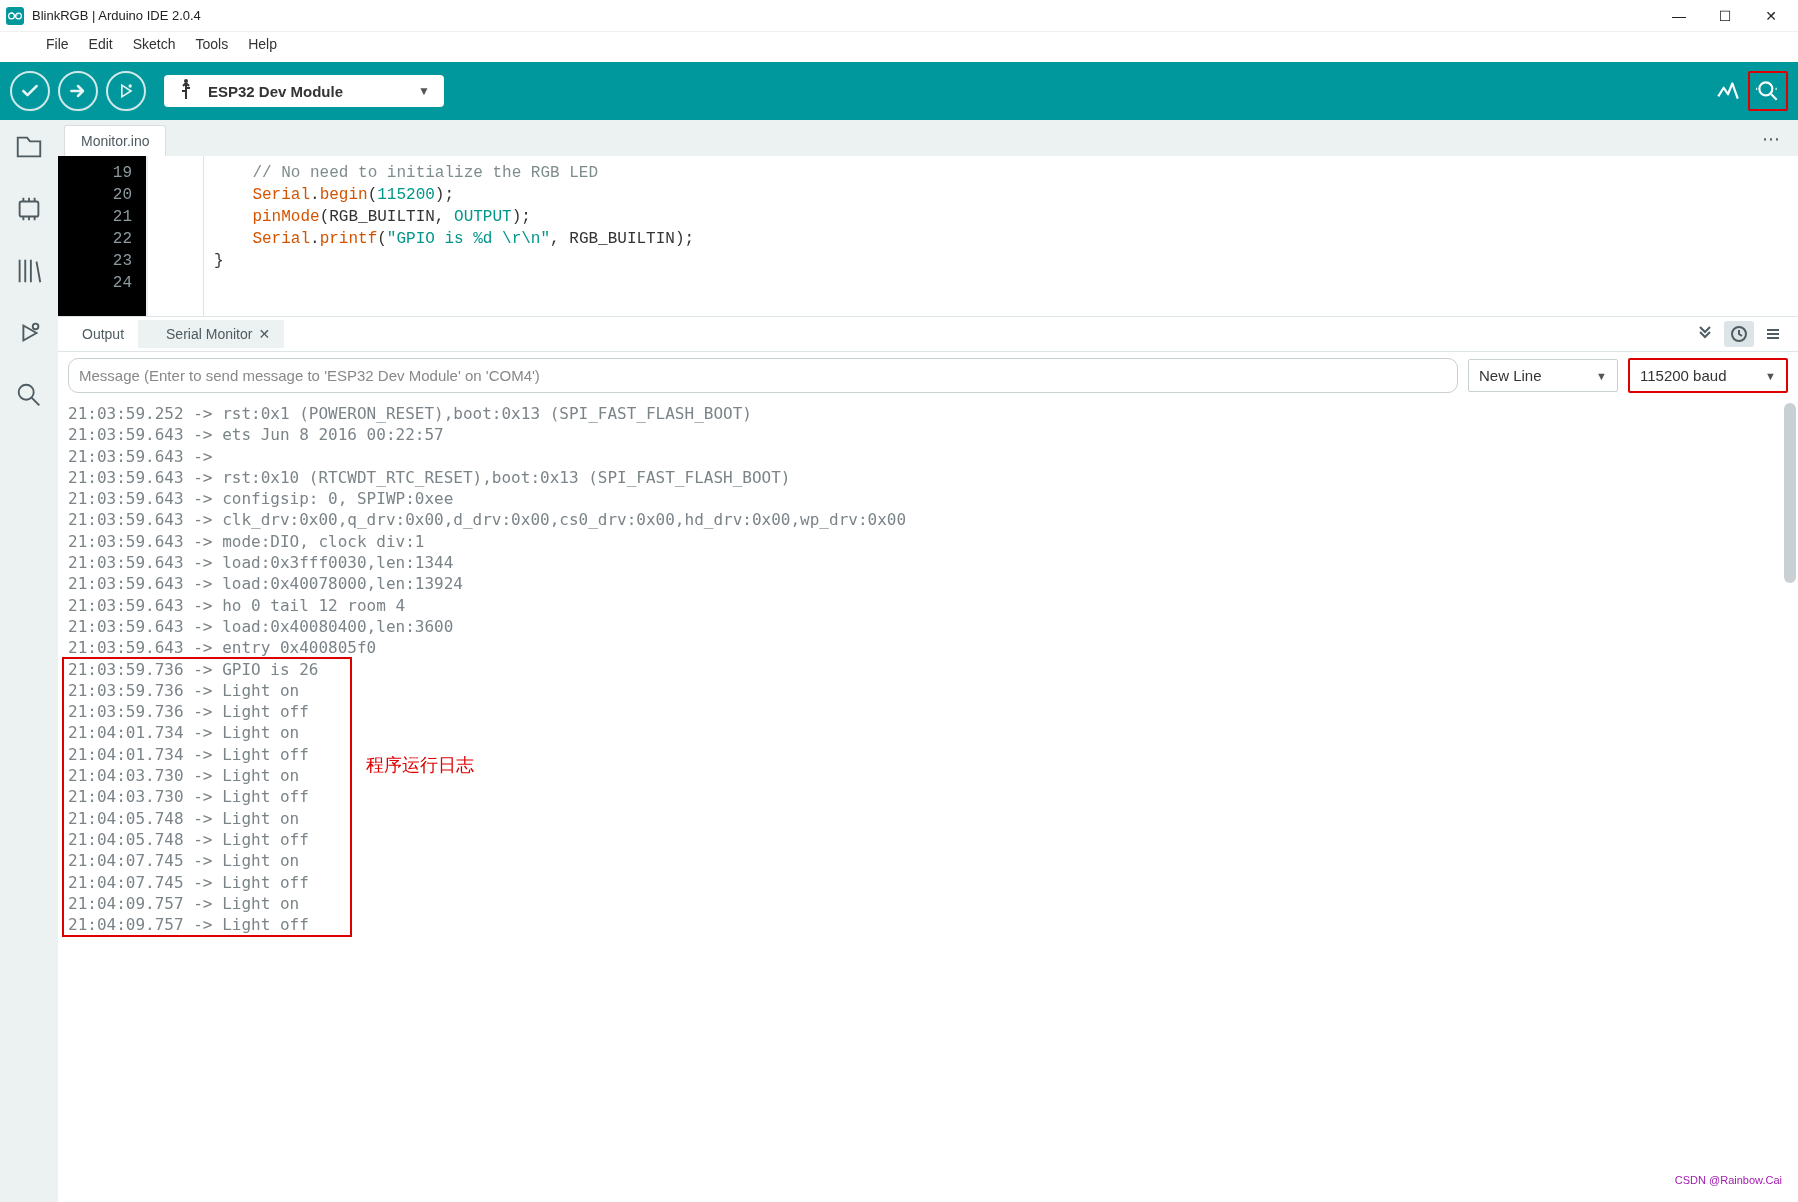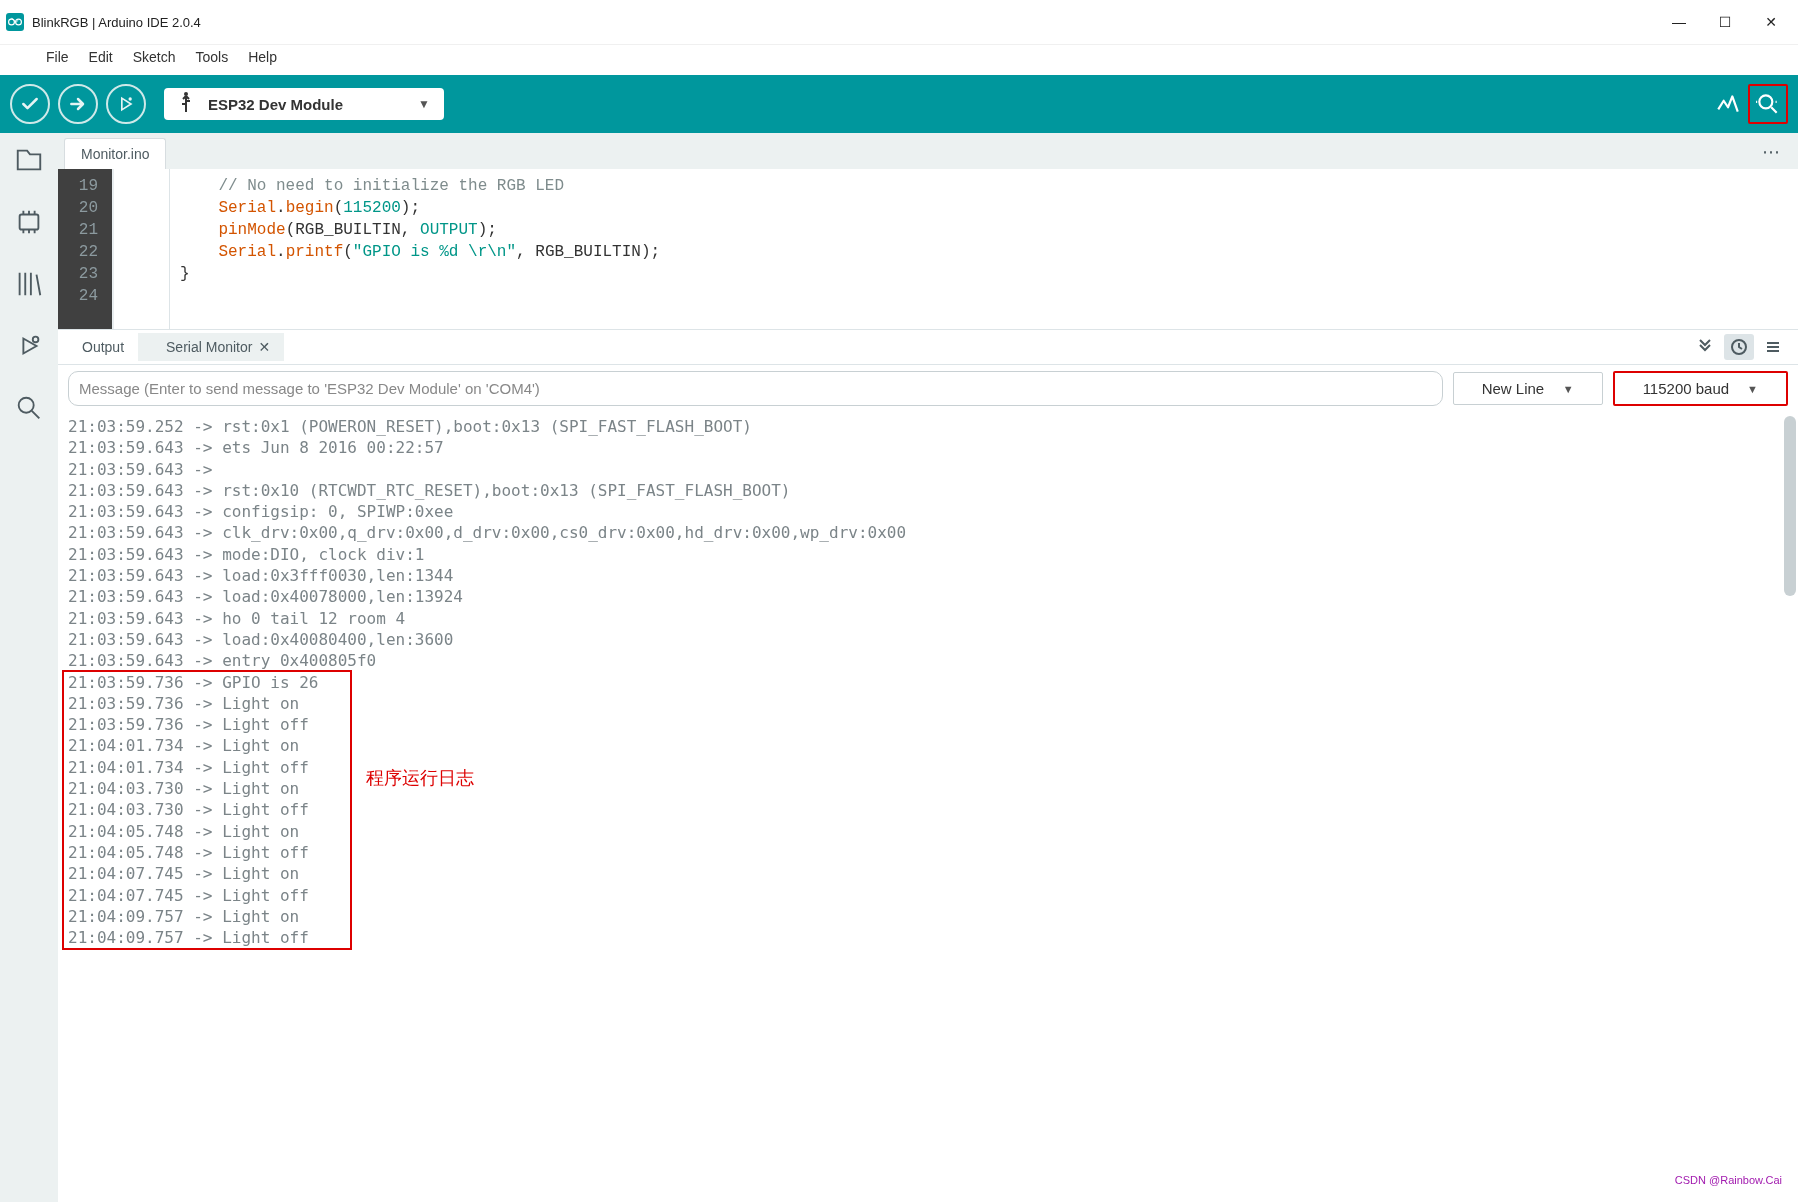--- a/index.html
+++ b/index.html
@@ -1,20 +1,20 @@
 <!DOCTYPE html>
 <html><head>
 <meta charset="utf-8">
 <style>
   * { box-sizing: border-box; margin: 0; padding: 0; }
   html, body { width: 100%; height: 100%; font-family: "Segoe UI", Arial, sans-serif; background: #fff; overflow: hidden; }
   body { width: 1798px; height: 1202px; transform-origin: top left; position: relative; }
 
   
-  .titlebar { height: 45px; display: flex; align-items: center; padding: 0 4px 0 6px; background: #fff; border-bottom: 1px solid #f0f0f0; font-size: 13px; color: #222; }
+  .titlebar { height: 32px; display: flex; align-items: center; padding: 0 4px 0 6px; background: #fff; border-bottom: 1px solid #f0f0f0; font-size: 13px; color: #222; }
   .titlebar .icon { width: 18px; height: 18px; background: #00979d; border-radius: 3px; margin-right: 8px; display:flex; align-items:center; justify-content:center;}
   .titlebar .icon svg { width: 14px; height: 10px; }
   .titlebar .spacer { flex: 1; }
   .winbtns { display: flex; }
   .winbtn { width: 46px; height: 32px; display: flex; align-items: center; justify-content: center; font-size: 14px; color:#222;}
 
   
   .menubar { height: 30px; display: flex; padding: 0 4px; font-size: 14px; color: #333; margin-left: 32px; }
   .menubar span { padding: 4px 10px; }
 
@@ -36,21 +36,21 @@
   .sideicon svg { width: 30px; height: 30px; stroke: #4e5b61; fill: none; stroke-width: 2; }
   .content { flex: 1; display: flex; flex-direction: column; min-width: 0; }
 
   
   .tabs { height: 36px; background: #ecf1f1; display: flex; align-items: flex-end; padding-left: 6px; position: relative; }
   .tab { background: #fff; border: 1px solid #d7dde0; border-bottom: none; border-top-left-radius: 3px; border-top-right-radius: 3px; padding: 7px 16px; font-size: 14px; color: #4e5b61; }
   .tabs .dots { position: absolute; right: 16px; top: 8px; color: #4e5b61; font-size: 18px; letter-spacing: 2px;}
 
   
   .editor { flex: 0 0 160px; background: #fff; display: flex; font-family: Consolas, "Courier New", monospace; font-size: 16px; }
-  .gutter { width: 56px; text-align: right; padding: 6px 14px 6px 0; line-height: 22px; color: #8c9a9f; background: #404040; border-right: 2px solid #e9eef0;}
+  .gutter { width: 90px; text-align: right; padding: 6px 14px 6px 0; line-height: 22px; color: #8c9a9f; background: #000000; border-right: 2px solid #e9eef0;}
   .gbar  { width: 56px; background: #fff; border-right: 1px solid #dde4e7;}
   .codewrap { flex: 1; padding: 6px 10px; line-height: 22px; white-space: pre; color:#333; border-top: 2px solid #00979d; margin-top:-2px;}
   .c-comment { color: #7f8c8d; }
   .c-obj     { color: #d35400; font-weight:500;}
   .c-func    { color: #d35400; }
   .c-num     { color: #009688; }
   .c-str     { color: #009688; }
   .c-kw      { color: #009688; }
 
   
@@ -58,21 +58,21 @@
   .panel-tabs .ptab { padding: 6px 14px; }
   .panel-tabs .ptab.active { background: #ecf1f1; position: relative; padding-left: 28px; }
   .panel-tabs .pspacer { flex:1; }
   .panel-tabs .picon { width: 30px; height: 26px; display:flex; align-items:center; justify-content:center; margin-left:4px; border-radius:3px;}
   .panel-tabs .picon.active { background:#dde4e7;}
   .panel-tabs .close { margin-left: 6px; }
 
   
   .moncontrols { display: flex; padding: 6px 10px; gap: 10px; align-items: center; background:#fff; position:relative;}
   .monmsg { flex: 1; border: 1px solid #c8d0d3; border-radius: 10px; padding: 8px 10px; font-size: 15px; color:#888; }
-  .mondd { border: 1px solid #c8d0d3; border-radius: 2px; padding: 7px 28px; font-size: 15px; color:#333; display:flex; align-items:center; min-width:150px; }
+  .mondd { border: 1px solid #c8d0d3; border-radius: 2px; padding: 7px 10px; font-size: 15px; color:#333; display:flex; align-items:center; min-width:150px; }
   .mondd .chev { margin-left:auto; padding-left:18px; font-size:11px; color:#555;}
   .mondd.baud { border: 2px solid #d00; min-width:160px;}
   .annot-baud { position:absolute; right: 18px; top: 52px; color:#d00; font-size:18px; }
 
   
   .monout { flex: 1; background: #fff; padding: 4px 10px 10px 10px; font-family: Consolas, "SimSun", monospace; font-size: 16px; color: #7b8488; line-height: 21.3px; overflow: auto; position:relative;}
   .redbox1, .redbox2 { position: absolute; border: 2px solid #d00; pointer-events:none;}
   .annot-log { position:absolute; color:#d00; font-size:18px; }
 
   .watermark { position:absolute; right:16px; bottom:16px; color:#a21caf; font-size:11px;}

